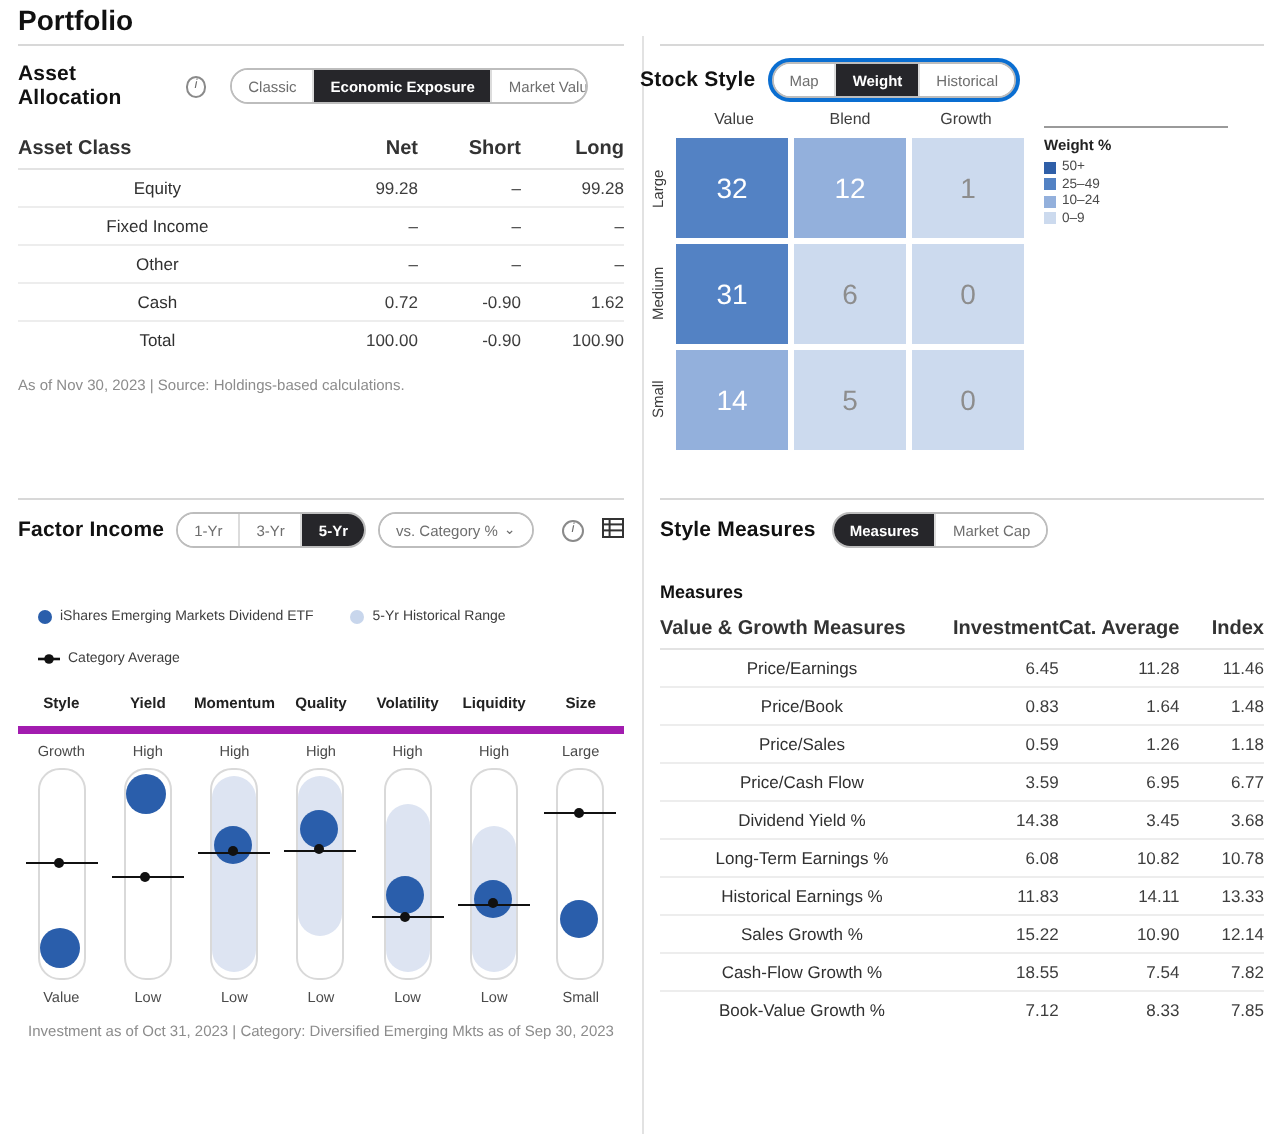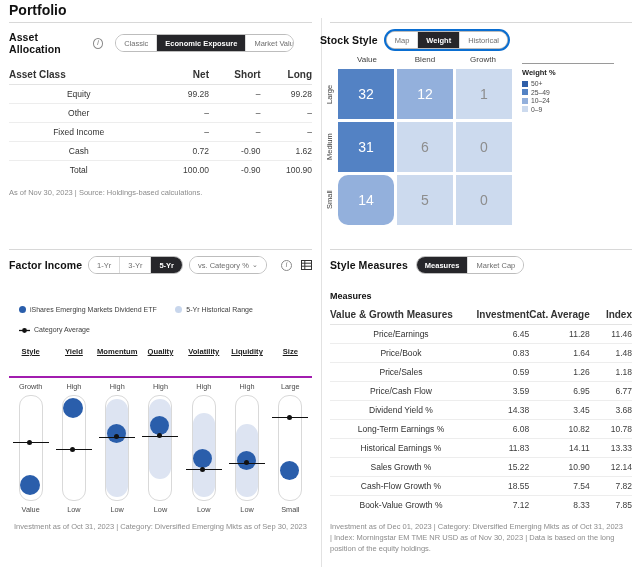--- a/index.html
+++ b/index.html
@@ -132,27 +132,27 @@
         </tr>
       </thead>
       <tbody>
         <tr>
           <td class="lft">Equity</td>
           <td>99.28</td>
           <td>–</td>
           <td>99.28</td>
         </tr>
         <tr>
+          <td class="lft">Fixed Income</td>
+          <td>–</td>
+          <td>–</td>
+          <td>–</td>
+        </tr>
+        <tr>
           <td class="lft">Other</td>
-          <td>–</td>
-          <td>–</td>
-          <td>–</td>
-        </tr>
-        <tr>
-          <td class="lft">Fixed Income</td>
           <td>–</td>
           <td>–</td>
           <td>–</td>
         </tr>
         <tr>
           <td class="lft">Cash</td>
           <td>0.72</td>
           <td>-0.90</td>
           <td>1.62</td>
         </tr>
@@ -205,21 +205,21 @@
           </div>
           <div class="sb-cell" style="background: rgb(83, 130, 196); color: rgb(255, 255, 255);">
             <span>31</span>
           </div>
           <div class="sb-cell" style="background: rgb(204, 218, 238); color: rgb(141, 141, 141);">
             <span>6</span>
           </div>
           <div class="sb-cell" style="background: rgb(204, 218, 238); color: rgb(141, 141, 141);">
             <span>0</span>
           </div>
-          <div class="sb-cell" style="background: rgb(147, 176, 220); color: rgb(255, 255, 255); border-radius: 10px;">
+          <div class="sb-cell" style="background: rgb(147, 176, 220); color: rgb(255, 255, 255);">
             <span>14</span>
           </div>
           <div class="sb-cell" style="background: rgb(204, 218, 238); color: rgb(141, 141, 141);">
             <span>5</span>
           </div>
           <div class="sb-cell" style="background: rgb(204, 218, 238); color: rgb(141, 141, 141);">
             <span>0</span>
           </div>
         </div>
 
@@ -292,21 +292,21 @@
             <svg width="11" height="7" viewBox="0 0 11 7">
               <line x1="0" y1="3.5" x2="11" y2="3.5" stroke="#111" stroke-width="1.3"></line>
               <circle cx="5.5" cy="3.5" r="2.4" fill="#111"></circle>
             </svg>
           </span>
           <span class="fp-legend-txt">Category Average</span>
         </span>
       </div>
     </div>
 
-    <div id="fp-headers" style="display:flex;margin-top:9px;border-bottom:2px solid #a21caf;padding-bottom:20px;text-decoration:underline;">
+    <div id="fp-headers" style="display:flex;margin-top:9px;border-bottom:4px solid #a21caf;padding-bottom:7px;">
         <div class="fp-hdr" style="flex: 1 1 0%;">Style</div>
         <div class="fp-hdr" style="flex: 1 1 0%;">Yield</div>
         <div class="fp-hdr" style="flex: 1 1 0%;">Momentum</div>
         <div class="fp-hdr" style="flex: 1 1 0%;">Quality</div>
         <div class="fp-hdr" style="flex: 1 1 0%;">Volatility</div>
         <div class="fp-hdr" style="flex: 1 1 0%;">Liquidity</div>
         <div class="fp-hdr" style="flex: 1 1 0%;">Size</div>
       </div>
     <div id="fp-body" style="display:flex;margin-top:4px;">
         <div style="flex: 1 1 0%;">
@@ -459,16 +459,15 @@
           </tr>
           <tr>
             <td class="lft">Book-Value Growth %</td>
             <td>7.12</td>
             <td>8.33</td>
             <td>7.85</td>
           </tr>
         </tbody>
     </table>
 
-    <div class="footnote" style="margin-top:8px;width:296px;">Investment as of Dec 01, 2023 | Category: Diversified Emerging Mkts as of Oct 31, 2023 | Index: Morningstar EM TME NR USD as of Nov 30, 2023 | Data is based on the long position of the equity holdings.</div>
   </div>
 
 </div>
 
 </body></html>

